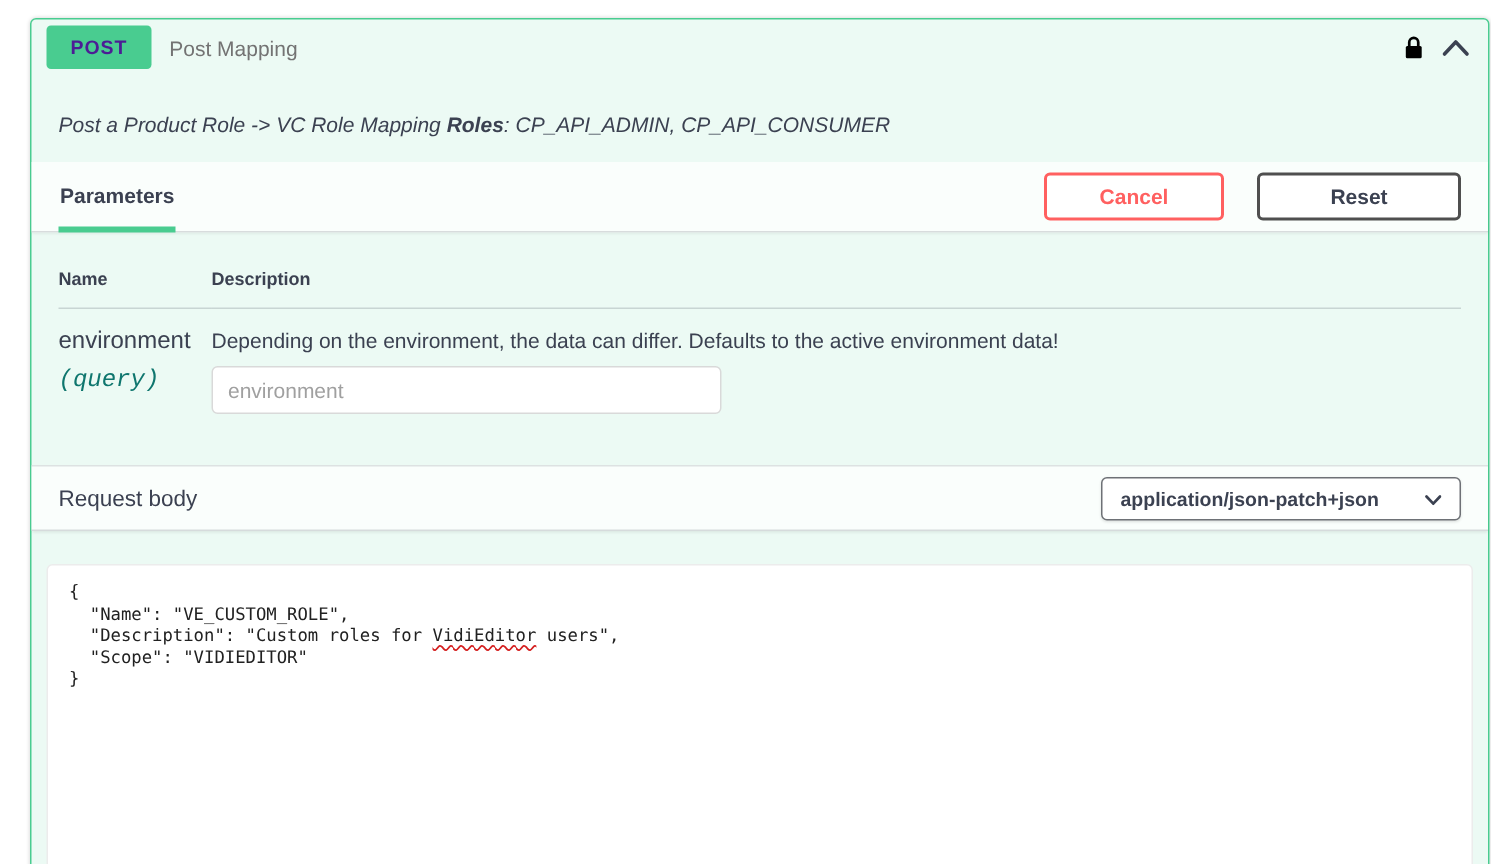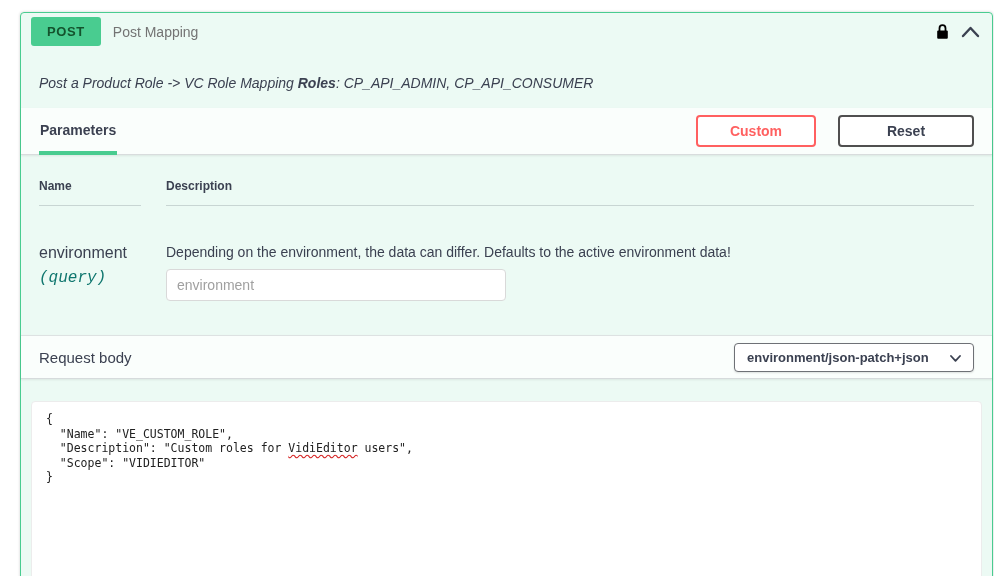--- a/index.html
+++ b/index.html
@@ -21,21 +21,21 @@
   }
   
   .summary {
     display: flex;
     align-items: center;
     padding: 4px 10px 4px 10px;
     cursor: pointer;
   }
   .method-badge {
     background: #49cc90;
-    color: #14532d;
+    color: #4c1d95;
     font-weight: 700;
     font-size: 13px;
     letter-spacing: .6px;
     padding: 7px 16px;
     border-radius: 3px;
     text-align: right;
     min-width: 36px;
   }
   .path {
     margin-left: 12px;
@@ -78,21 +78,21 @@
     border-radius: 4px;
     font-weight: 700;
     font-size: 14px;
     padding: 6px 0;
     cursor: pointer;
   }
   .btn.cancel { width: 120px; border: 2px solid #ff6060; color: #ff6060; }
   .btn.reset  { width: 136px; border: 2px solid #4f4f4f; color: #3b4151; }
   
   .params-wrap { padding: 0 18px 34px; }
-  .param-grid { display: grid; grid-template-columns: 102px 1fr; gap: 25px; }
+  .param-grid { display: grid; grid-template-columns: 102px 1fr; }
   .col-header {
     font-size: 12px;
     font-weight: 700;
     padding: 24px 0 12px;
     border-bottom: 1px solid rgba(59,65,81,.2);
   }
   .cell { padding-top: 13px; }
   .param-name { font-size: 16px; }
   .param-in {
     font-size: 16px;
@@ -181,21 +181,21 @@
     </span>
   </div>
 
   <div class="desc-wrapper">
     <span>Post a Product Role -&gt; VC Role Mapping </span><span class="bold">Roles</span><span>: CP_API_ADMIN, CP_API_CONSUMER</span>
   </div>
 
   <div class="section-header">
     <div class="tab-title">Parameters</div>
     <div class="header-buttons">
-      <button class="btn cancel">Custom</button>
+      <button class="btn cancel">Cancel</button>
       <button class="btn reset">Reset</button>
     </div>
   </div>
 
   <div class="params-wrap">
     <div class="param-grid">
       <div class="col-header">Name</div>
       <div class="col-header">Description</div>
       <div class="cell">
         <div class="param-name">environment</div>
@@ -204,21 +204,21 @@
       <div class="cell">
         <div class="param-desc">Depending on the environment, the data can differ. Defaults to the active environment data!</div>
         <input class="param-input" type="text" value="" placeholder="environment" style="">
       </div>
     </div>
   </div>
 
   <div class="section-header body-header">
     <div class="body-label">Request body</div>
     <div class="content-type">
-      <span>environment/json-patch+json</span>
+      <span>application/json-patch+json</span>
       <span>
         <svg width="11" height="7" viewBox="0 0 11 7">
           <polyline points="1,1 5.5,5.8 10,1" fill="none" stroke="#3b4151" stroke-width="1.8" stroke-linecap="round" stroke-linejoin="round"></polyline>
         </svg>
       </span>
     </div>
   </div>
 
   <div class="body-wrap">
     <div class="body-editor">

